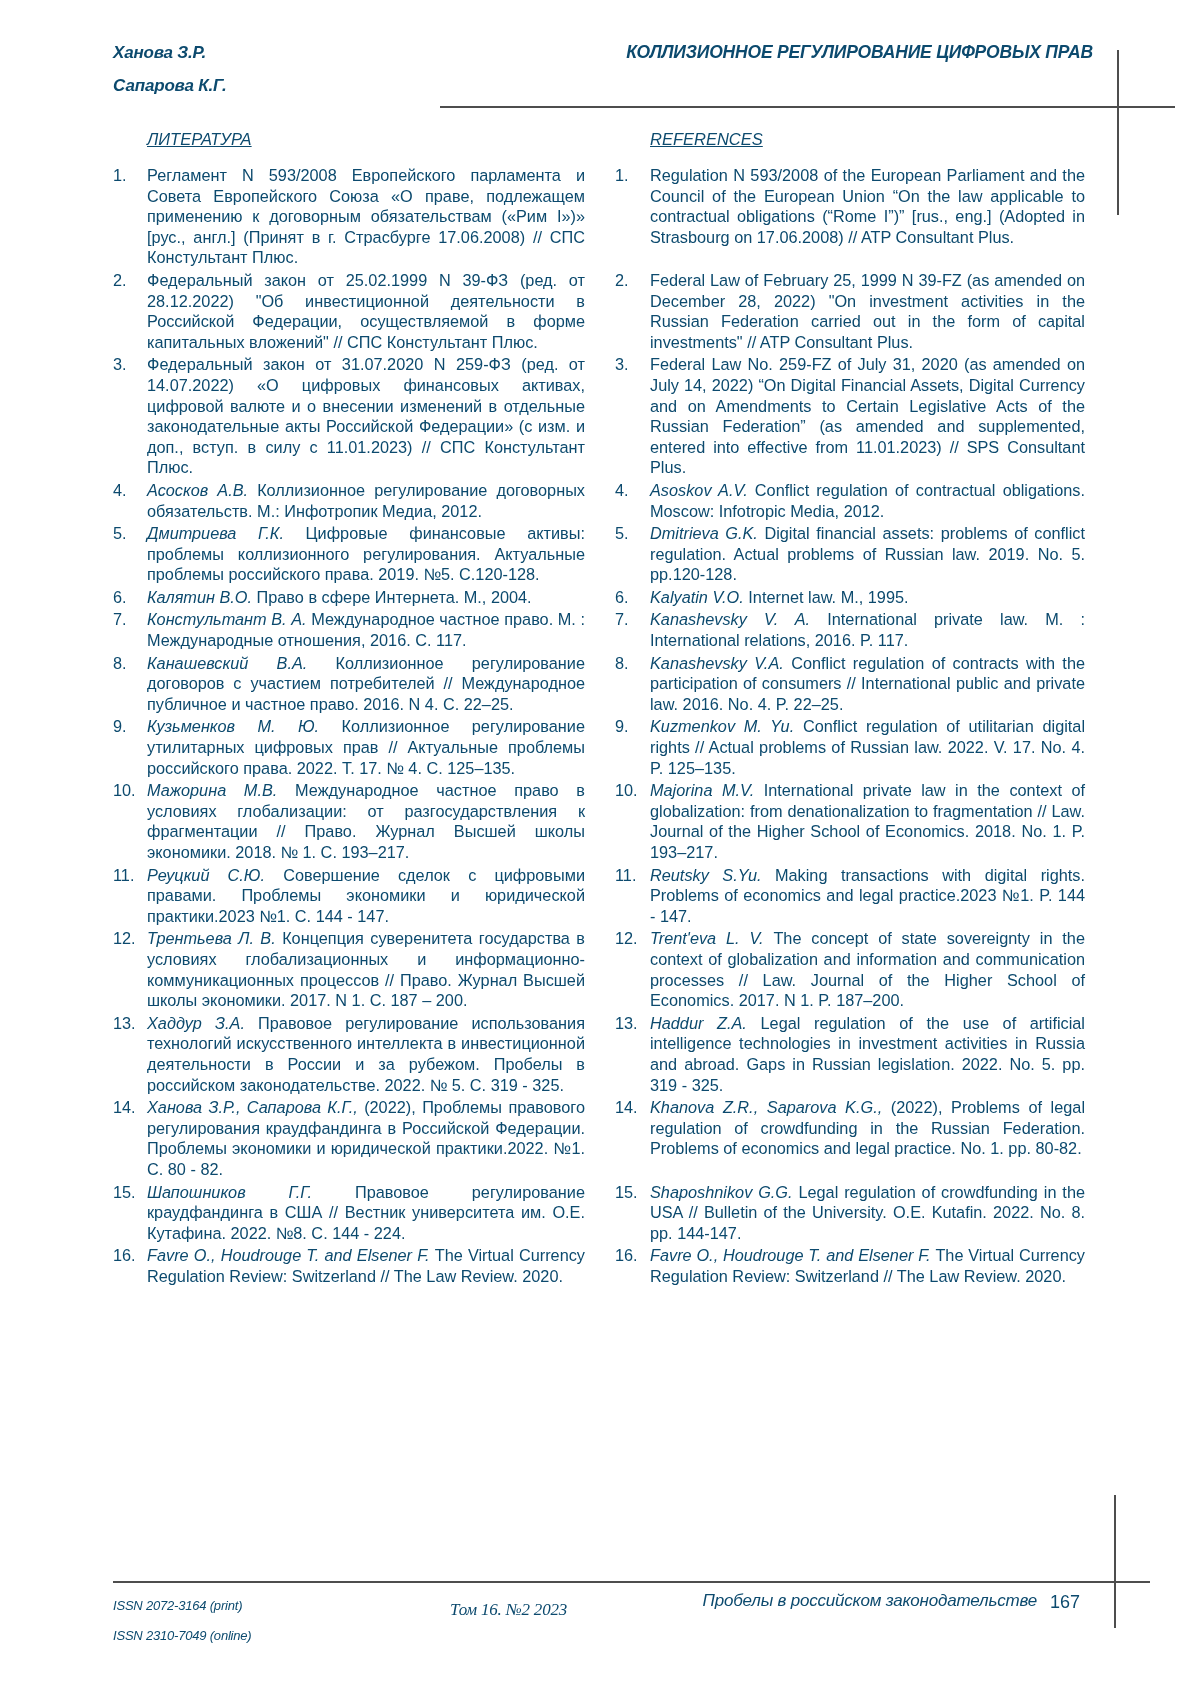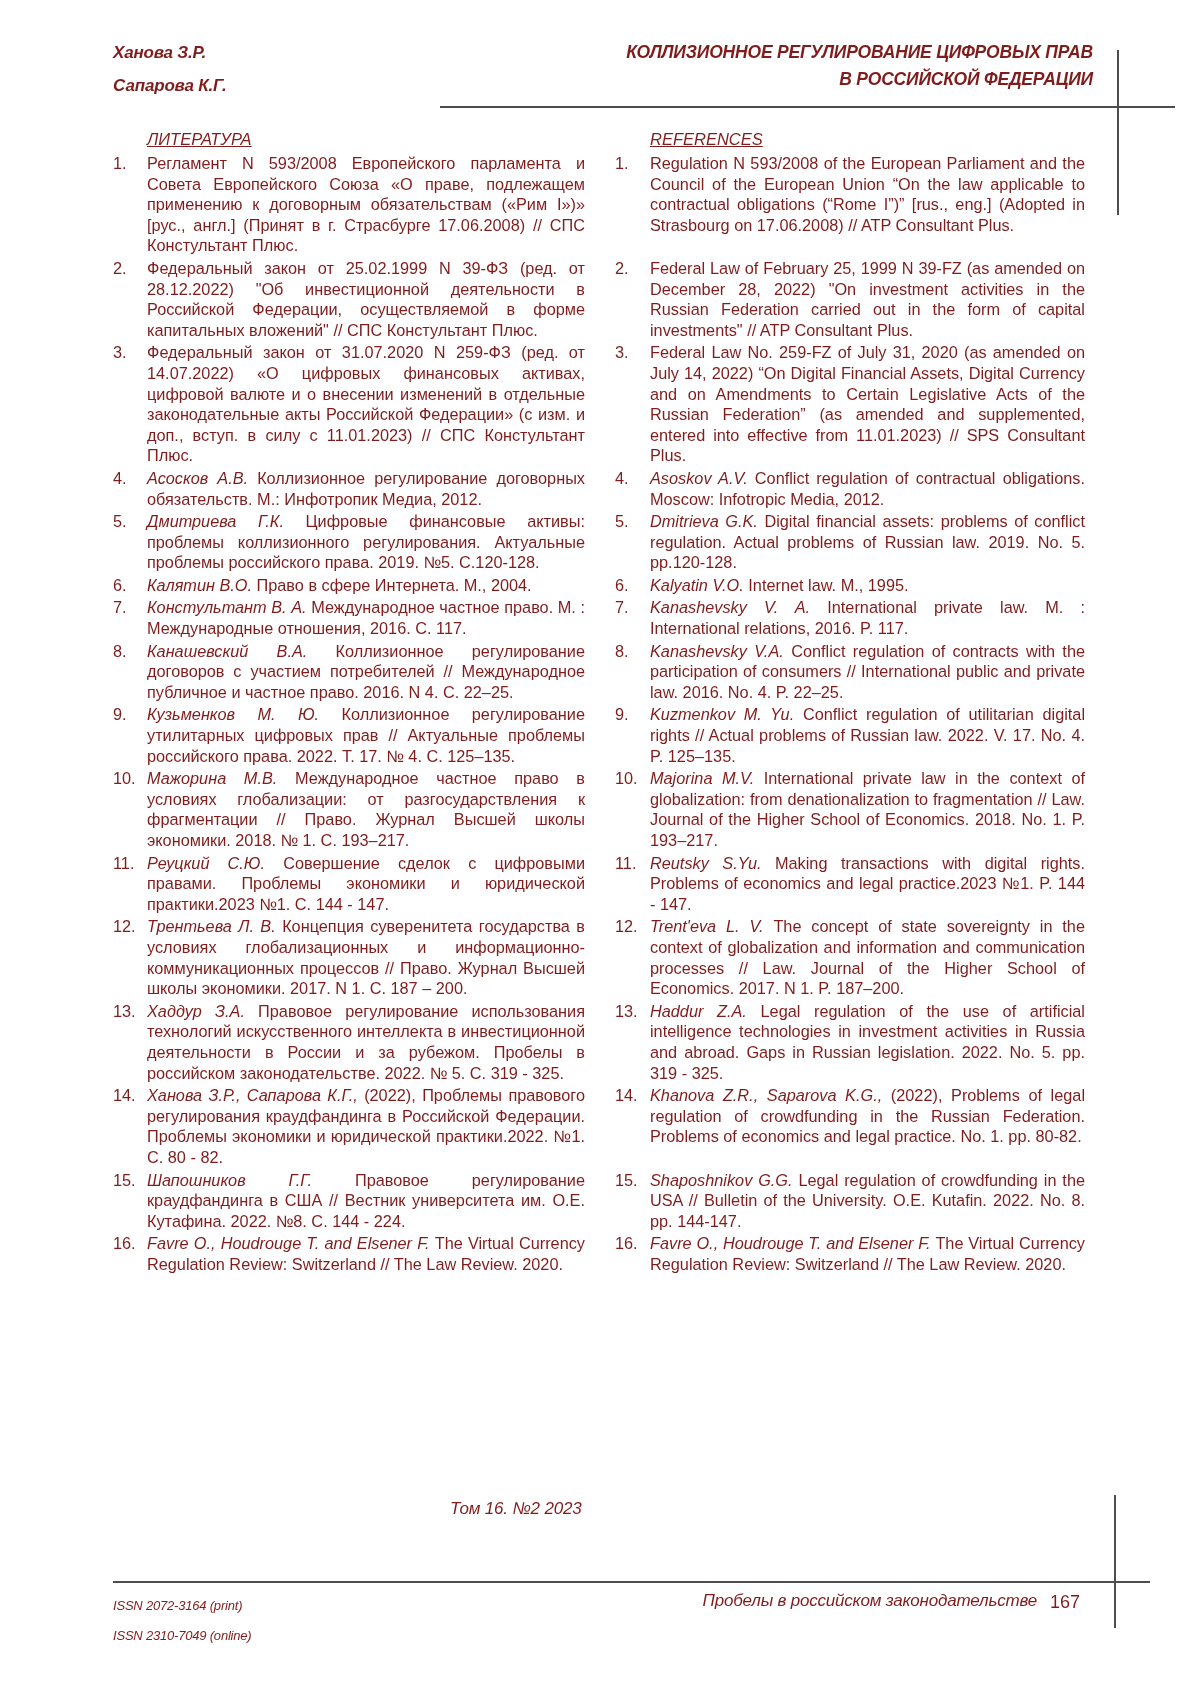--- a/index.html
+++ b/index.html
@@ -2,21 +2,21 @@
 <html><head>
 <meta charset="utf-8">
 <style>
   html,body{margin:0;padding:0;background:#ffffff;}
   .page{
     position:relative;
     width:1200px;
     height:1697px;
     background:#ffffff;
     font-family:"Liberation Sans","DejaVu Sans",sans-serif;
-    color:#7f1d1d;
+    color:#0c4a6e;
     overflow:hidden;
   }
   
   .hdr-authors{
     position:absolute;left:113px;top:36px;
     font-size:17px;font-weight:bold;font-style:italic;line-height:33px;
     letter-spacing:-0.2px;
   }
   .hdr-title{
     position:absolute;right:107px;top:39px;
@@ -24,40 +24,40 @@
     font-size:17.5px;font-weight:bold;font-style:italic;line-height:27px;
     letter-spacing:-0.2px;
   }
   .rule-h-top{position:absolute;left:440px;top:106px;width:735px;height:2px;background:#4d4d4d;}
   .rule-v-top{position:absolute;left:1117px;top:50px;width:2px;height:165px;background:#4d4d4d;}
   
   .main{position:absolute;left:113px;top:129px;width:972px;}
   .grid-row{display:grid;grid-template-columns:472px 470px;column-gap:30px;}
   .sec-title{
     font-style:italic;text-decoration:underline;
-    font-size:16.5px;line-height:21px;margin-bottom:3px;
+    font-size:16.5px;line-height:21px;margin-bottom:15px;
   }
   .sec-title .pad-ru{padding-left:34px;display:block;}
   .sec-title .pad-en{padding-left:35px;display:block;}
   .ref-row{margin-bottom:2px;}
   .cell{display:flex;align-items:flex-start;font-size:16.3px;line-height:20.6px;}
   .num{flex:none;width:34px;}
   .cell:last-child .num{width:35px;}
   .txt{flex:1;text-align:justify;}
   .auth{font-style:italic;margin-top:8px;}
   
   .rule-h-bot{position:absolute;left:113px;top:1581px;width:1037px;height:2px;background:#4d4d4d;}
   .rule-v-bot{position:absolute;left:1114px;top:1495px;width:2px;height:133px;background:#4d4d4d;}
   .ft-issn{
     position:absolute;left:113px;top:1591px;
     font-size:13px;font-style:italic;line-height:30px;letter-spacing:-0.2px;
   }
   .ft-vol{
-    position:absolute;left:450px;top:1499px;
-    font-size:17px;font-style:italic;letter-spacing:-0.2px;
+    position:absolute;left:450px;top:1600px;
+    font-size:17px;font-style:italic;letter-spacing:-0.2px;font-family:Liberation Serif, serif;
   }
   .ft-journal{
     position:absolute;right:163px;top:1591px;
     font-size:17px;font-style:italic;letter-spacing:-0.2px;
   }
   .ft-page{
     position:absolute;left:1050px;top:1592px;
     font-size:18px;font-style:normal;
   }
 </style>
@@ -65,21 +65,20 @@
 <body>
 
 <div class="page">
 
   <div class="hdr-authors">
     <div>Ханова З.Р.</div>
     <div>Сапарова К.Г.</div>
   </div>
   <div class="hdr-title">
     <div>КОЛЛИЗИОННОЕ РЕГУЛИРОВАНИЕ ЦИФРОВЫХ ПРАВ</div>
-    <div>В РОССИЙСКОЙ ФЕДЕРАЦИИ</div>
   </div>
   <div class="rule-h-top"></div>
   <div class="rule-v-top"></div>
 
   <div class="main">
     <div class="grid-row sec-title">
       <div>
         <span class="pad-ru">ЛИТЕРАТУРА</span>
       </div>
       <div>

